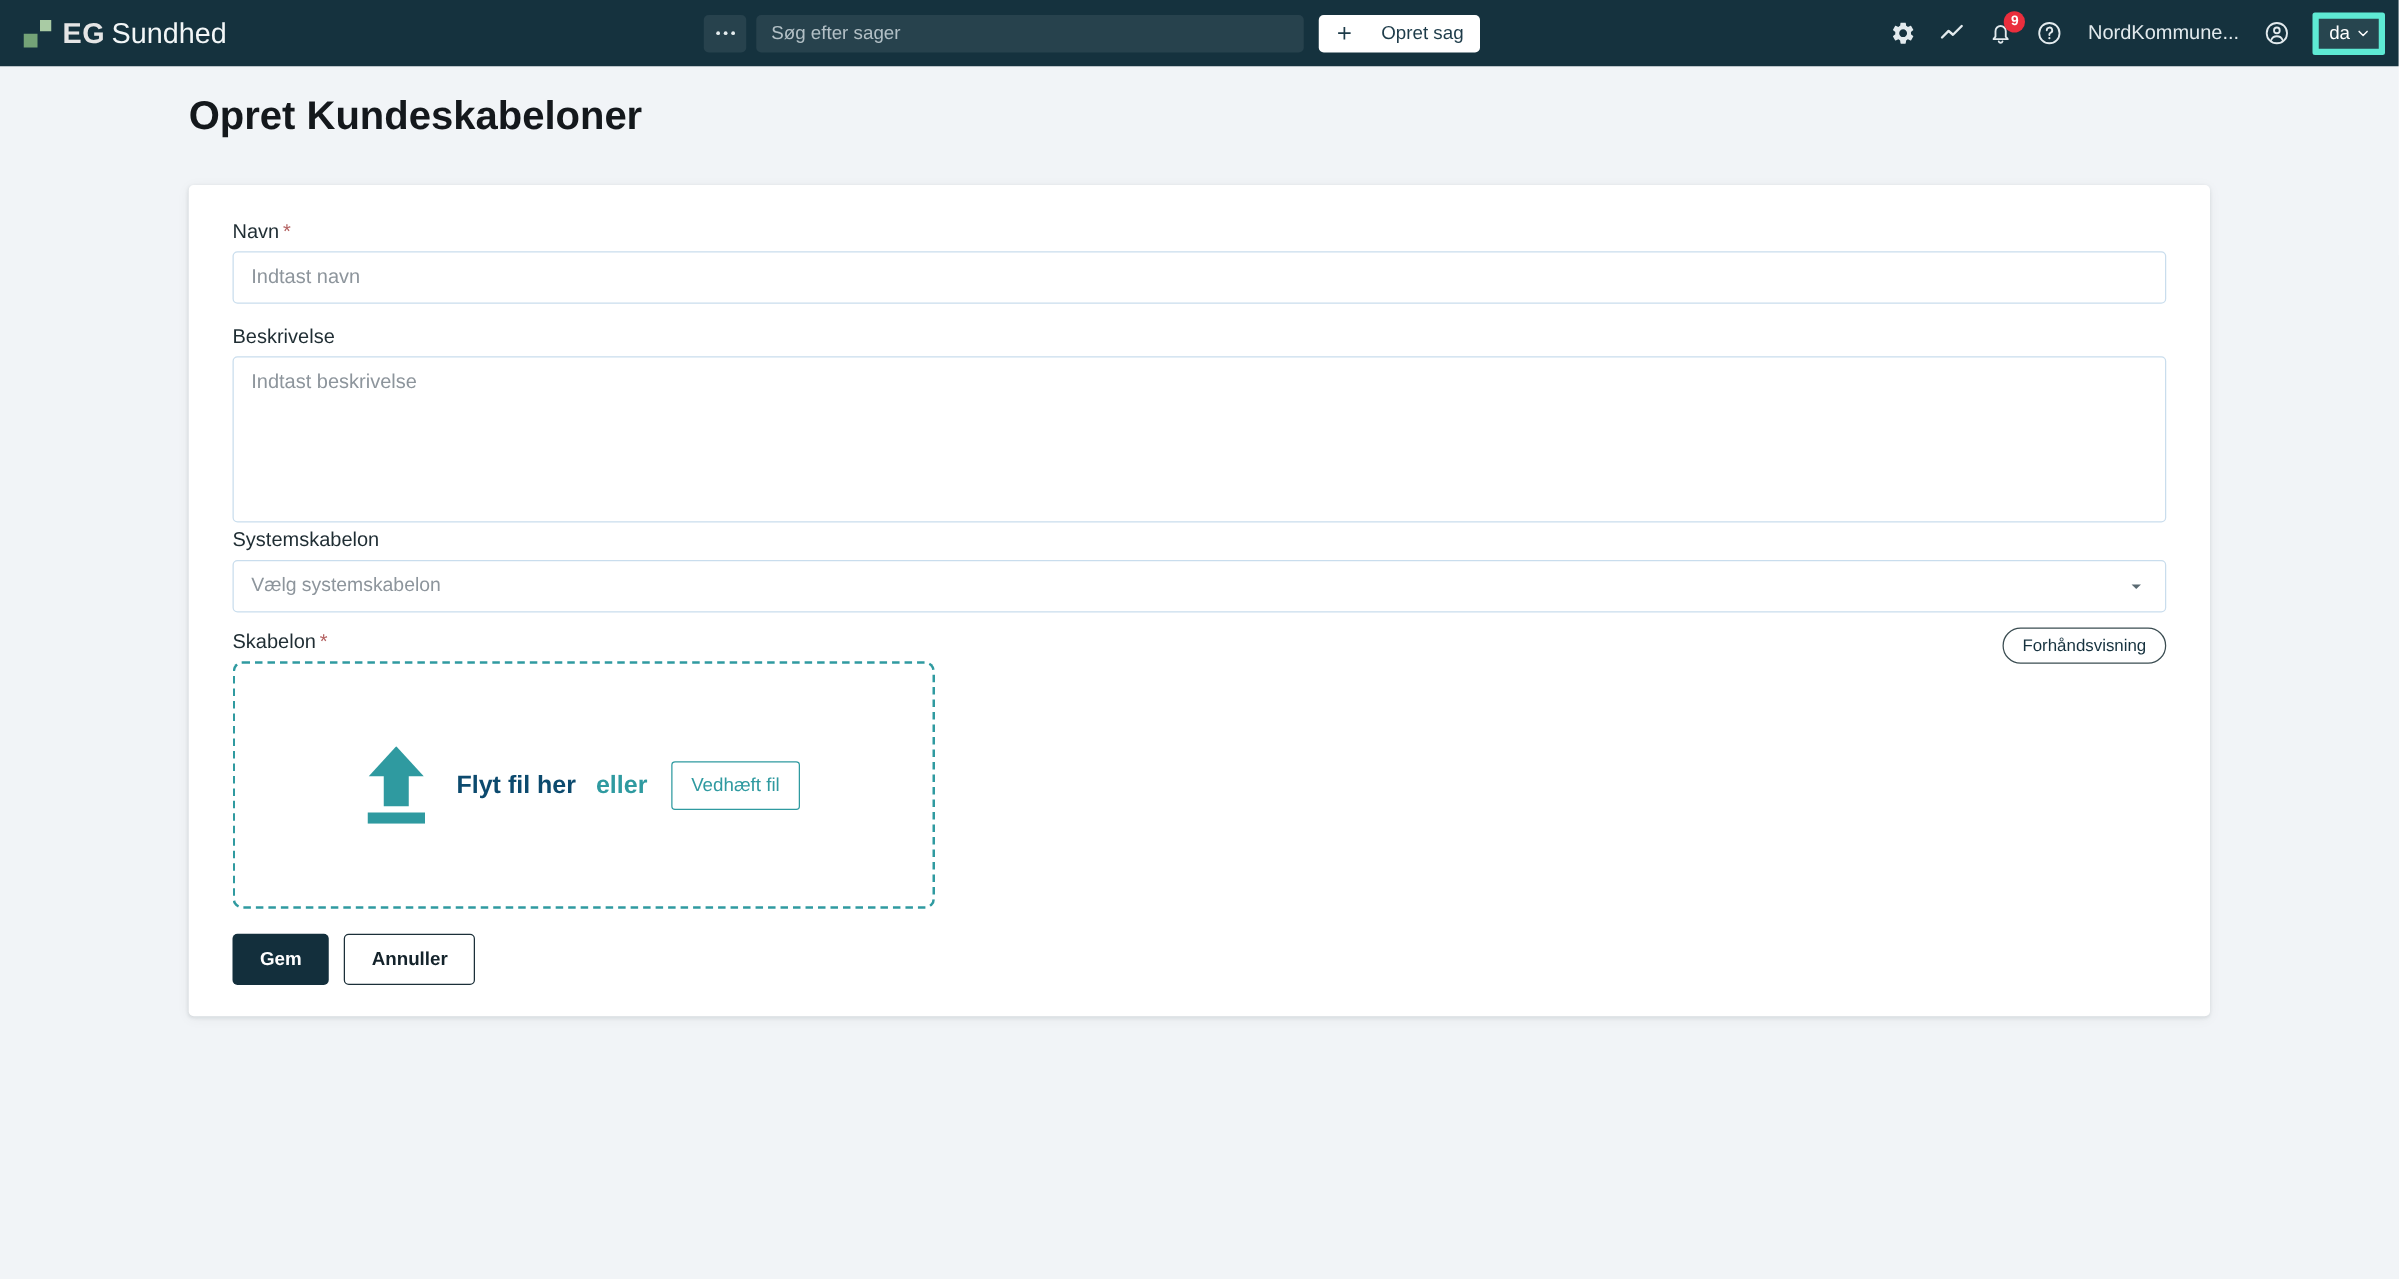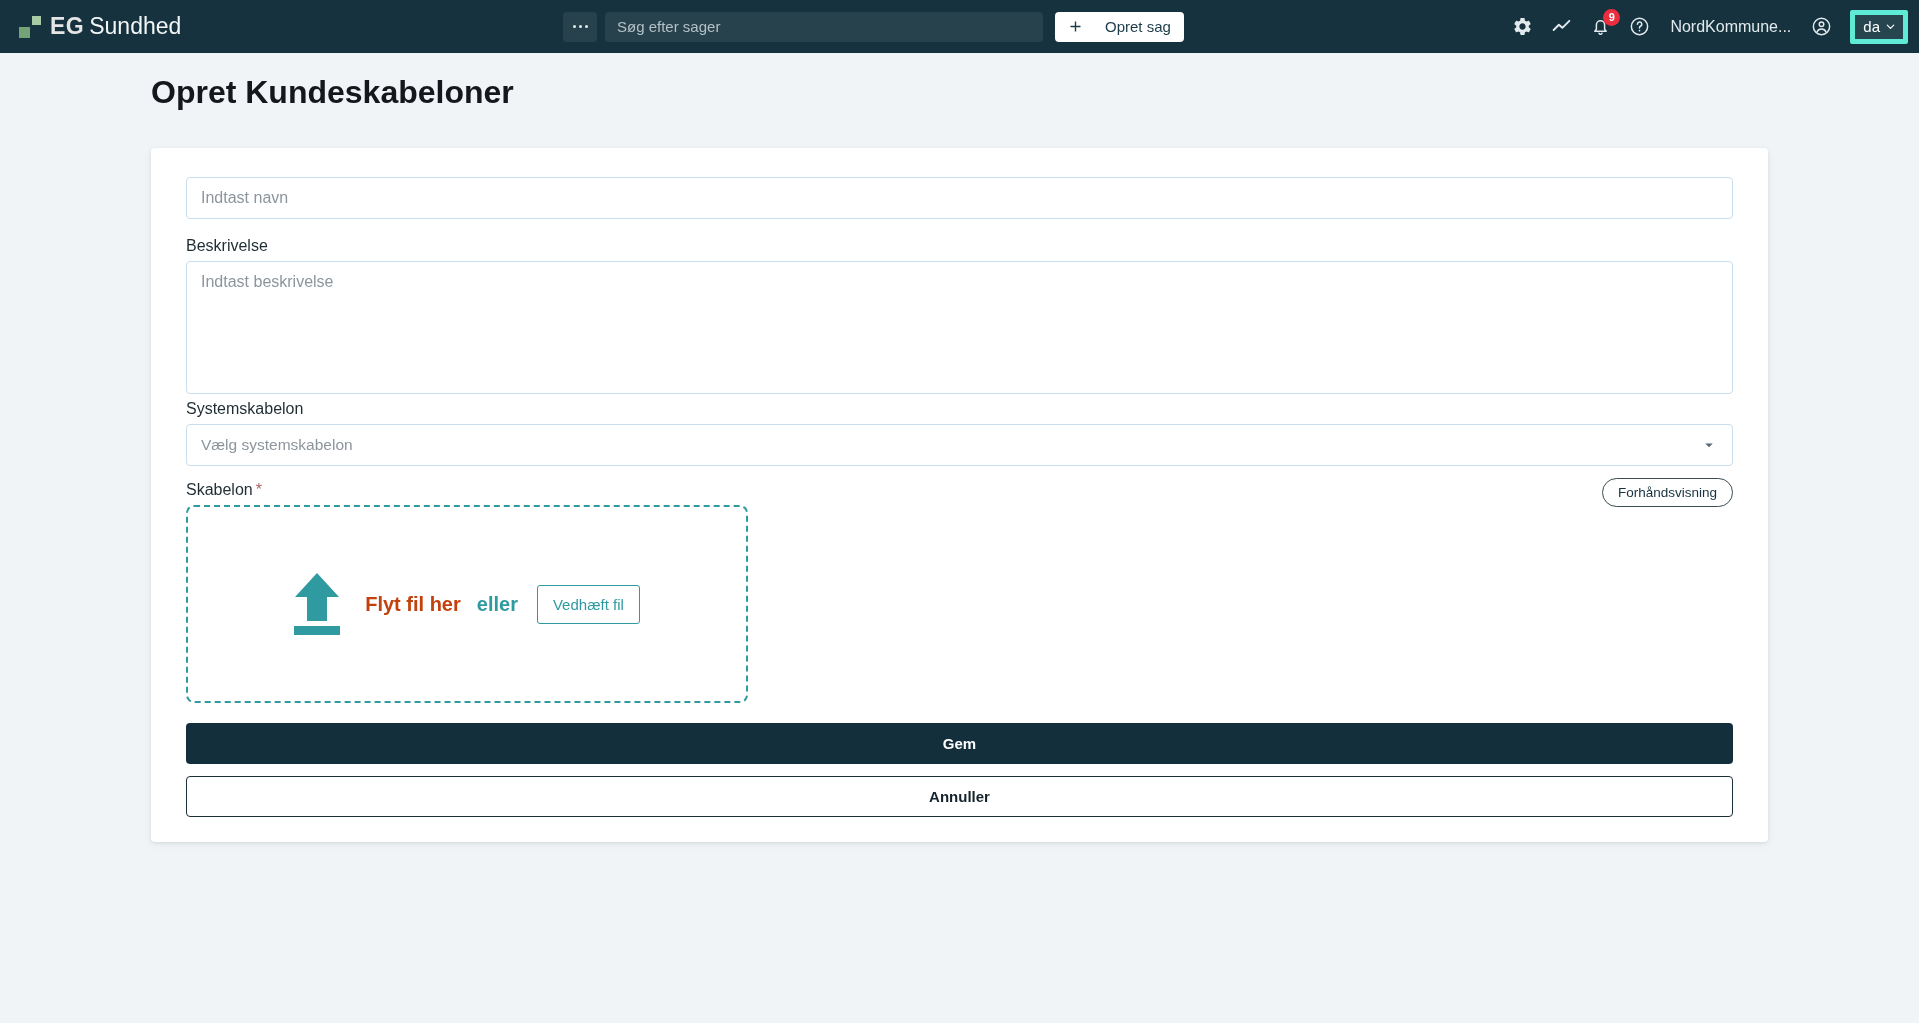--- a/index.html
+++ b/index.html
@@ -102,28 +102,28 @@
     position:absolute; right:0; top:-3px;
     background:#ffffff; border:1px solid #3b4d52; border-radius:16px;
     color:#16323f; font-size:13.5px; padding:6px 15px; cursor:pointer; font-family:inherit;
   }
 
   .dropzone {
     width:562px; height:198px; margin-top:3px;
     border:2px dashed #2f9aa0; border-radius:8px;
     display:flex; align-items:center; justify-content:center;
   }
-  .drop-label { font-size:20px; font-weight:700; color:#c2410c; margin-left:25px; }
+  .drop-label { font-size:20px; font-weight:700; color:#0c4a6e; margin-left:25px; }
   .or-label   { font-size:20px; font-weight:600; color:#2f9aa0; margin-left:16px; }
   .attach-button {
     margin-left:19px; background:#ffffff; border:1px solid #2f9aa0; border-radius:3px;
     color:#2f9aa0; font-size:15px; padding:10px 15px; cursor:pointer; font-family:inherit;
   }
 
-  .actions { margin-top:20px; display:flex; gap:12px;flex-direction:column; }
+  .actions { margin-top:20px; display:flex; gap:12px; }
   .save-button {
     height:41px; padding:0 22px; background:#132f3c; color:#ffffff;
     border:none; border-radius:4px; font-size:15px; font-weight:700; cursor:pointer; font-family:inherit;
   }
   .cancel-button {
     height:41px; padding:0 21px; background:#ffffff; color:#14232b;
     border:1px solid #1b2f38; border-radius:4px; font-size:15px; font-weight:700; cursor:pointer; font-family:inherit;
   }
 </style>
 </head>
@@ -188,20 +188,23 @@
     </span>
   </div>
 </header>
 
 <main class="main-container">
   <h1 class="page-title">Opret Kundeskabeloner</h1>
 
   <section class="card">
 
     <div class="row-navn">
+      <label class="field-label">
+        <span>Navn</span><span class="req">*</span>
+      </label>
       <input class="text-input" placeholder="Indtast navn" style="">
     </div>
 
     <div class="row-beskrivelse">
       <label class="field-label">Beskrivelse</label>
       <textarea class="text-area" placeholder="Indtast beskrivelse" style=""></textarea>
     </div>
 
     <div class="row-systemskabelon">
       <label class="field-label">Systemskabelon</label>

